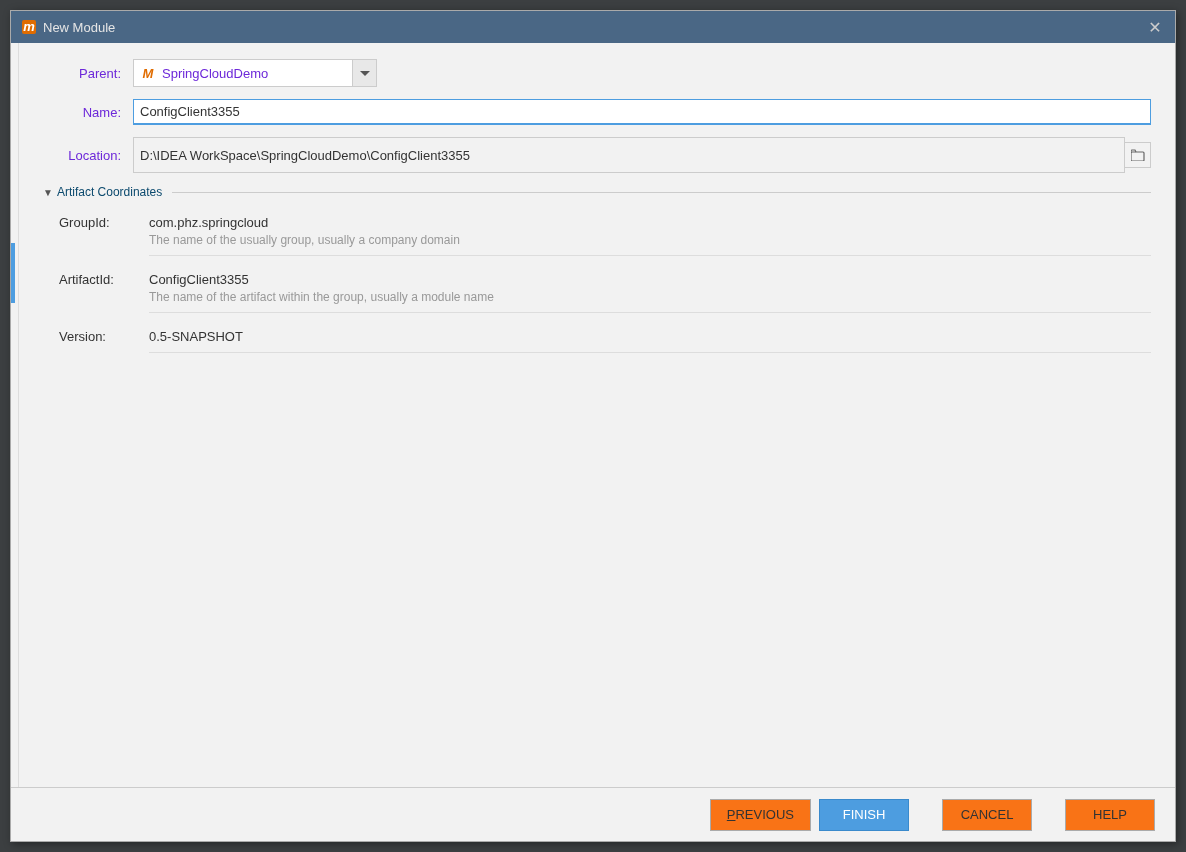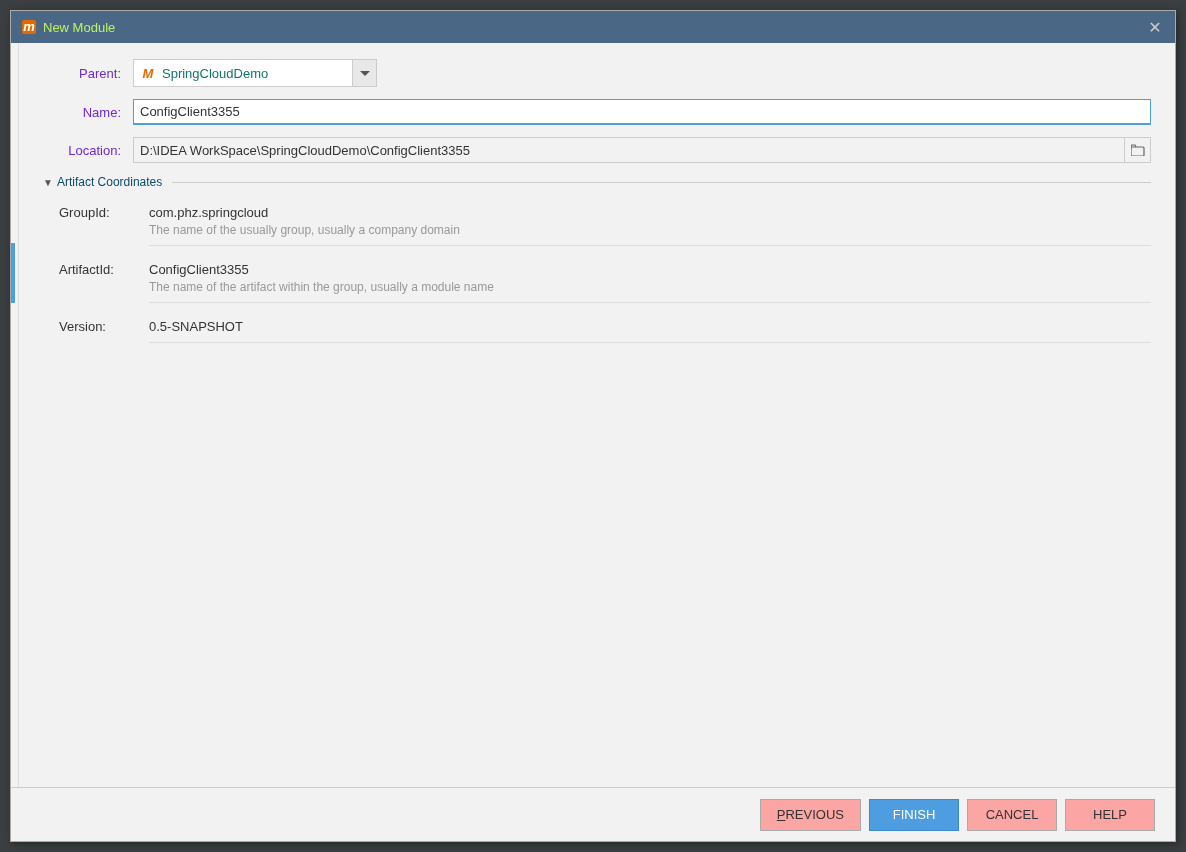--- a/index.html
+++ b/index.html
@@ -49,21 +49,21 @@
 
     .title-icon {
       width: 16px;
       height: 16px;
       display: flex;
       align-items: center;
       justify-content: center;
     }
 
     .title-text {
-      color: #bef264;
+      color: #e5e5e5;
       font-size: 13px;
       font-weight: normal;
     }
 
     .close-btn {
       width: 20px;
       height: 20px;
       color: #cccccc;
       cursor: pointer;
       font-size: 16px;
@@ -122,21 +122,21 @@
       display: flex;
       align-items: center;
       justify-content: center;
       font-style: italic;
       font-weight: bold;
       color: #e06c00;
       font-size: 13px;
     }
 
     .parent-text {
-      color: #0f766e;
+      color: #6d28d9;
     }
 
     .dropdown-arrow-btn {
       background: #e8e8e8;
       border: 1px solid #cccccc;
       border-left: none;
       height: 28px;
       width: 24px;
       cursor: pointer;
       display: flex;
@@ -165,21 +165,21 @@
     }
 
     .location-container {
       display: flex;
       align-items: center;
       gap: 0;
     }
 
     .location-input {
       flex: 1;
-      height: 26px;
+      height: 36px;
       border: 1px solid #cccccc;
       padding: 2px 6px;
       background: #f2f2f2;
       color: #333333;
       font-size: 13px;
     }
 
     .folder-btn {
       background: #f2f2f2;
       border: 1px solid #cccccc;
@@ -277,22 +277,23 @@
       padding: 0 16px;
       border: 1px solid #aaaaaa;
       cursor: pointer;
       font-size: 13px;
       display: flex;
       align-items: center;
       justify-content: center;
     }
 
     .btn-default {
-      background: #fca5a5;
+      background: #f97316;
       color: #333333;
+      margin-left: 25px;
     }
 
     .btn-primary {
       background: #4d9de0;
       color: #ffffff;
       border-color: #3a8acc;
     }
 
     .underline-char {
       text-decoration: underline;

